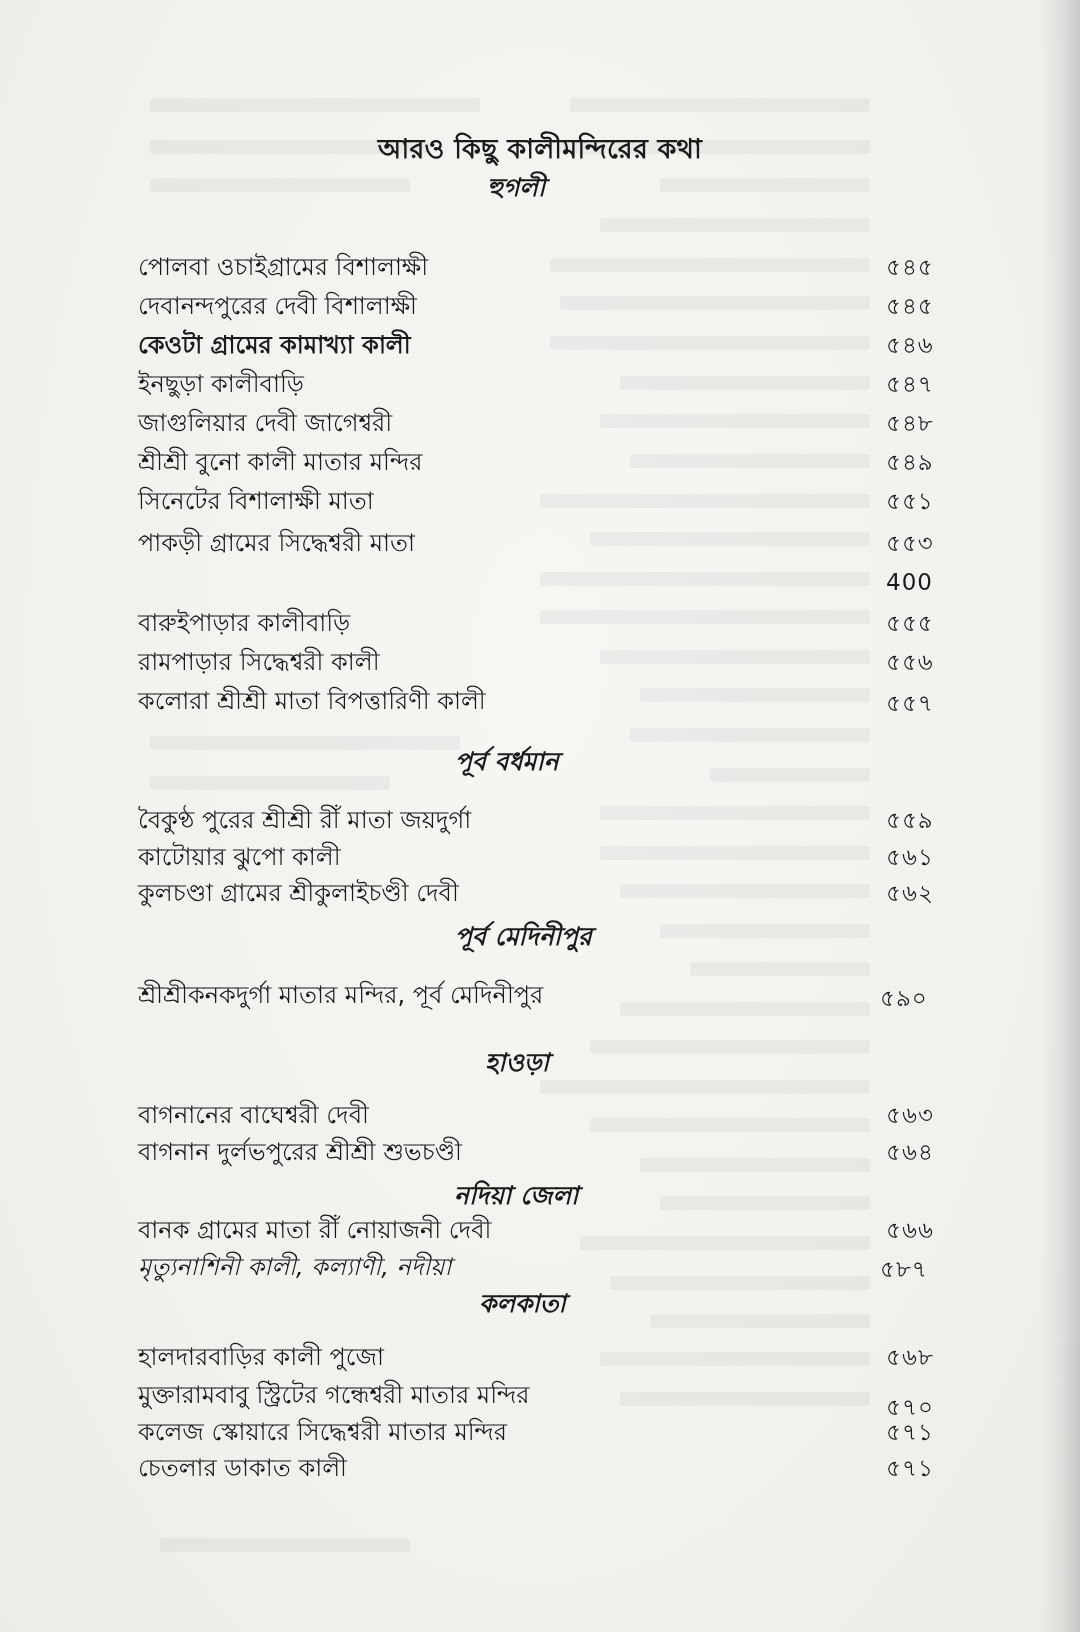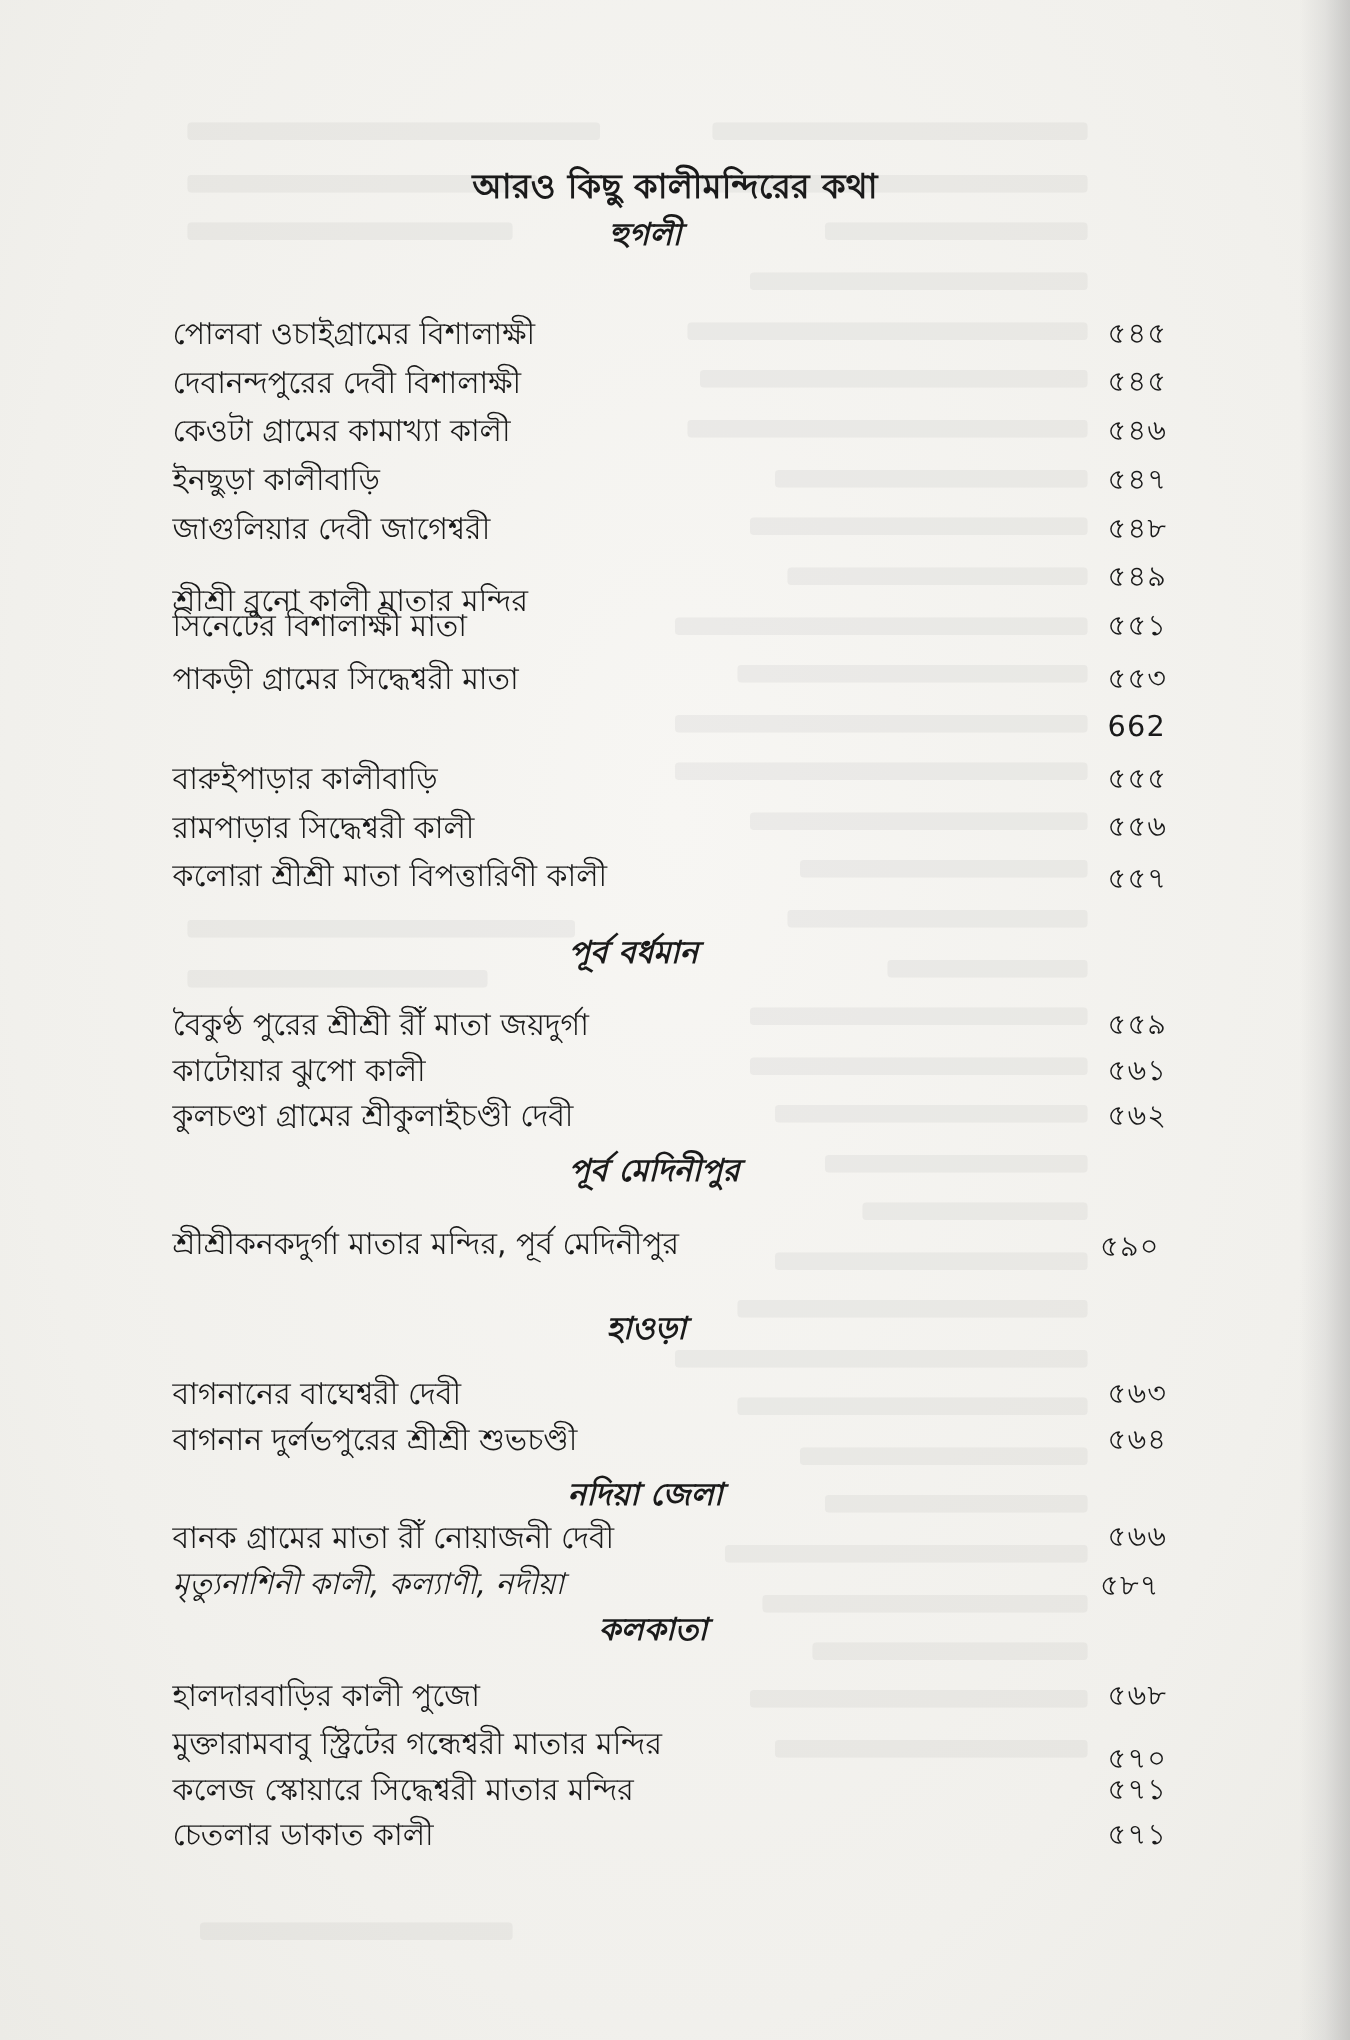--- a/index.html
+++ b/index.html
@@ -116,39 +116,39 @@
   <div class="title" style="top:128px;">আরও কিছু কালীমন্দিরের কথা</div>
 
   <div class="section" style="left:487px;top:168px;">হুগলী</div>
 
   <div class="entry" style="top:252px;">পোলবা ওচাইগ্রামের বিশালাক্ষী</div>
   <div class="pnum" style="left:886px;top:252px;">৫৪৫</div>
 
   <div class="entry" style="top:291px;">দেবানন্দপুরের দেবী বিশালাক্ষী</div>
   <div class="pnum" style="left:886px;top:291px;">৫৪৫</div>
 
-  <div class="entry" style="top:330px;">কেওটা গ্রামের কামাখ্যা কালী</div>
+  <div class="entry" style="top:330px;font-weight:bold;">কেওটা গ্রামের কামাখ্যা কালী</div>
   <div class="pnum" style="left:886px;top:330px;">৫৪৬</div>
 
   <div class="entry" style="top:369px;">ইনছুড়া কালীবাড়ি</div>
   <div class="pnum" style="left:886px;top:369px;">৫৪৭</div>
 
   <div class="entry" style="top:408px;">জাগুলিয়ার দেবী জাগেশ্বরী</div>
   <div class="pnum" style="left:886px;top:408px;">৫৪৮</div>
 
-  <div class="entry" style="top:447px;margin-top:19px;">শ্রীশ্রী বুনো কালী মাতার মন্দির</div>
+  <div class="entry" style="top:447px;">শ্রীশ্রী বুনো কালী মাতার মন্দির</div>
   <div class="pnum" style="left:886px;top:447px;">৫৪৯</div>
 
   <div class="entry" style="top:486px;">সিনেটের বিশালাক্ষী মাতা</div>
   <div class="pnum" style="left:886px;top:486px;">৫৫১</div>
 
   <div class="entry" style="top:528px;">পাকড়ী গ্রামের সিদ্ধেশ্বরী মাতা</div>
   <div class="pnum" style="left:886px;top:528px;">৫৫৩</div>
 
-  <div class="pnum" style="left:886px;top:567px;">662</div>
+  <div class="pnum" style="left:886px;top:567px;">400</div>
 
   <div class="entry" style="top:608px;">বারুইপাড়ার কালীবাড়ি</div>
   <div class="pnum" style="left:886px;top:608px;text-align:center;">৫৫৫</div>
 
   <div class="entry" style="top:647px;">রামপাড়ার সিদ্ধেশ্বরী কালী</div>
   <div class="pnum" style="left:886px;top:647px;">৫৫৬</div>
 
   <div class="entry" style="top:686px;">কলোরা শ্রীশ্রী মাতা বিপত্তারিণী কালী</div>
   <div class="pnum" style="left:886px;top:688px;">৫৫৭</div>
 

